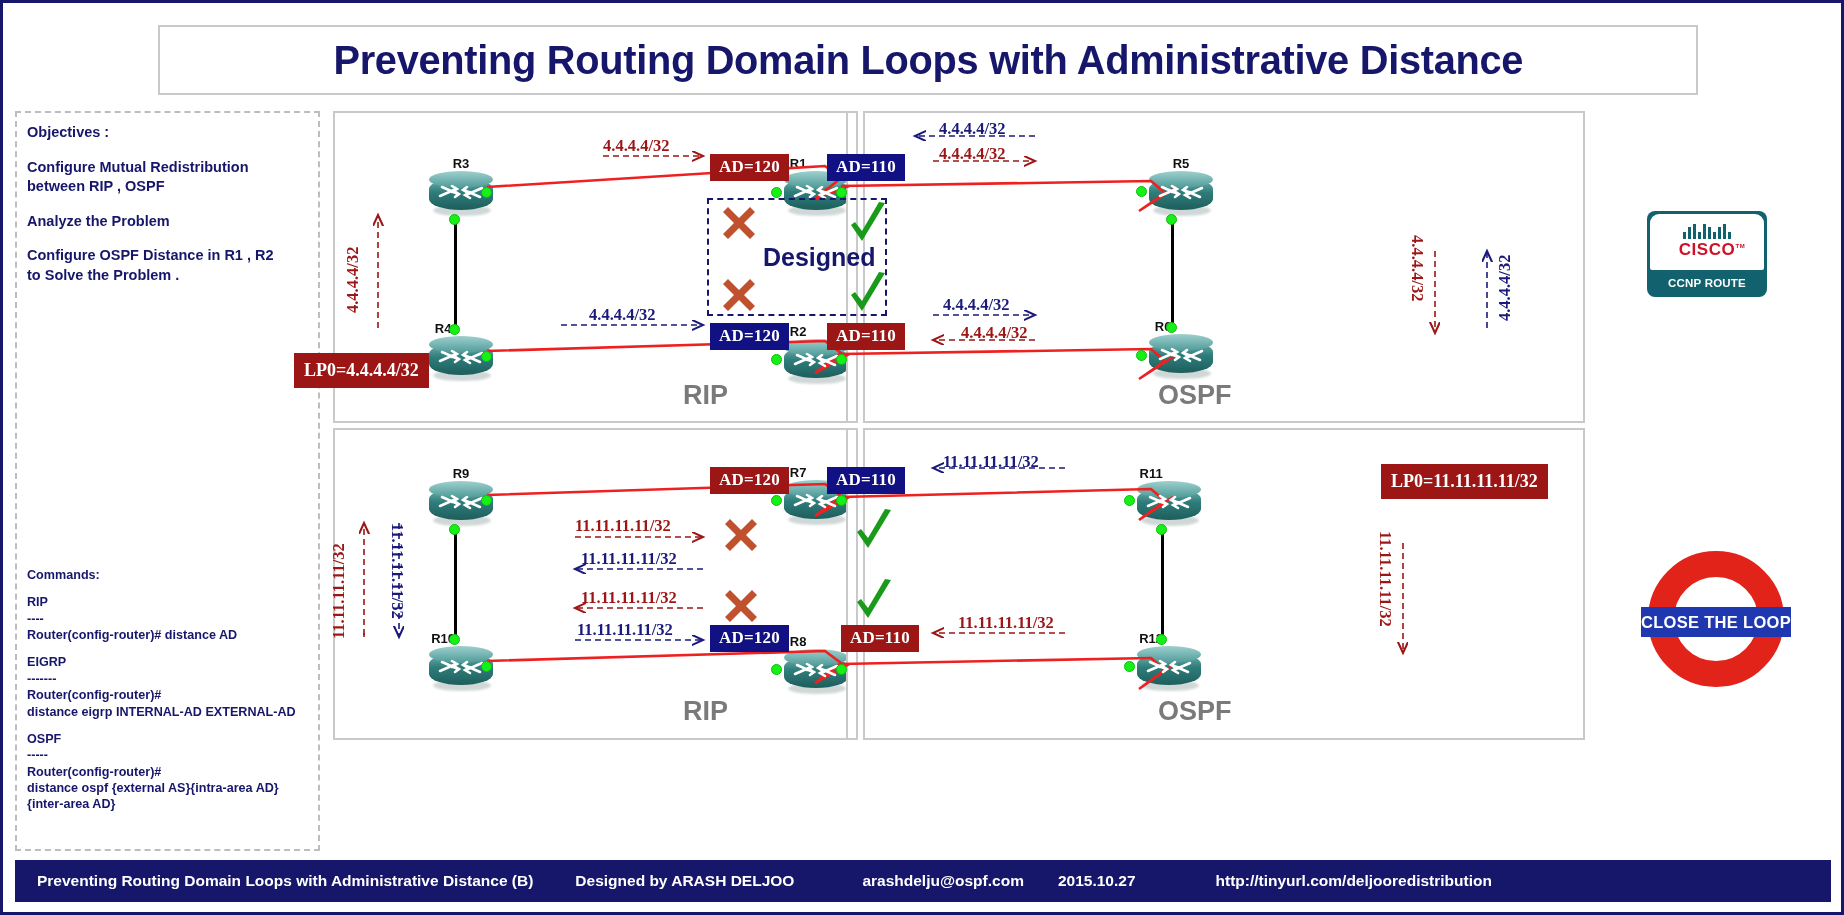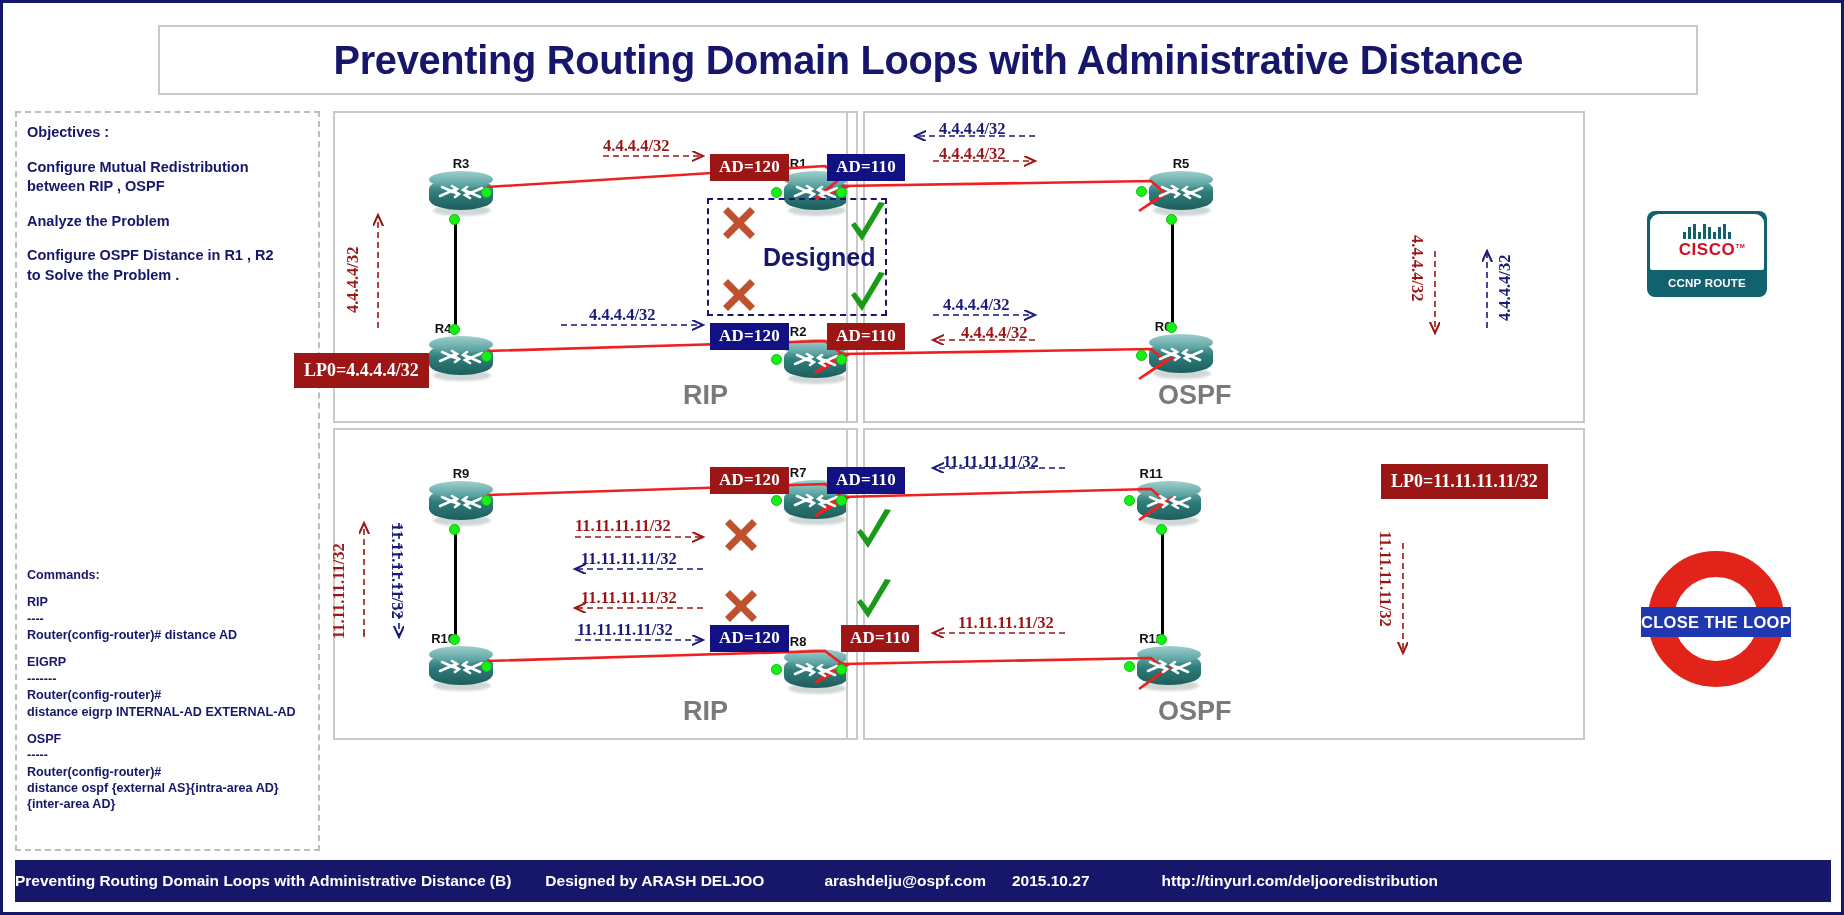--- a/index.html
+++ b/index.html
@@ -167,21 +167,21 @@
     font-family: "Liberation Sans Narrow","Liberation Sans",sans-serif;
     text-align: right;
   }
 
   
   .footer {
     position: absolute; left: 12px; bottom: 10px; width: 1816px; height: 42px;
     background: #16166b; display: flex; align-items: center;
   }
   .footer-inner {
-    display: flex; align-items: center; gap: 0px; 
+    display: flex; align-items: center; gap: 8px; padding-left: 22px;
     color: #fff; font-weight: bold; font-size: 15.5px;
     font-family: "Liberation Sans Narrow","Liberation Sans",sans-serif;
     white-space: nowrap; width: 100%;
   }
   .f1 { margin-right: 34px; }
   .f2 { margin-right: 60px; text-align: center; }
   .f3 { margin-right: 26px; }
   .f4 { margin-right: 72px; }
 </style>
 </head>

